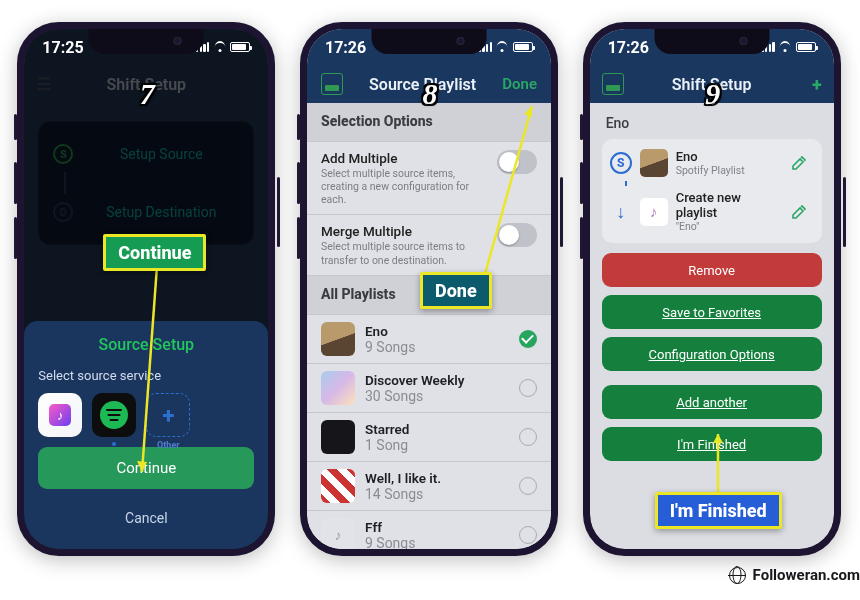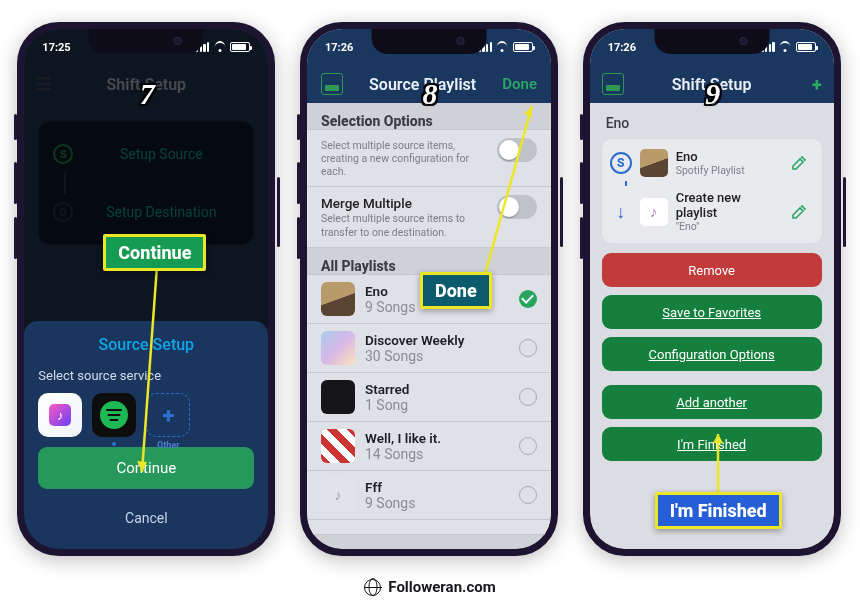--- a/index.html
+++ b/index.html
@@ -53,21 +53,21 @@
     border-bottom-left-radius:16px;
     border-bottom-right-radius:16px;
     z-index:60;
   }
   .notch::before{
     content:""; position:absolute; right:22px; top:8px; width:8px; height:8px;
     background:#1a1630; border-radius:50%; box-shadow:inset 0 0 2px #444;
   }
   .statusbar {
     display:flex; justify-content:space-between; align-items:center;
-    height:36px; padding:0 18px; font-size:11px; font-weight:700;
+    height:36px; padding:0 18px; font-size:16px; font-weight:700;
     position:relative; z-index:55;
   }
   .statusbar.light { color:#fff; }
   .status-icons { display:flex; gap:4px; align-items:center; }
   .sig-bars { display:flex; gap:1.5px; align-items:flex-end; }
   .sig-bars span { width:2.2px; background:currentColor; border-radius:1px; display:block; }
   .sig-bars span:nth-child(1){height:4px;} .sig-bars span:nth-child(2){height:6px;}
   .sig-bars span:nth-child(3){height:8px;} .sig-bars span:nth-child(4){height:10px;}
   .wifi-icon { width:13px; height:10px; position:relative; }
   .wifi-icon::before{ content:""; position:absolute; bottom:0; left:50%; transform:translateX(-50%);
@@ -110,21 +110,21 @@
   .p1-node span{font-size:11px;font-weight:800;color:#2d3d5c;}
   .p1-node.s span{color:#2aa34a;}
   .p1-link{width:2px;height:22px;background:#2d3d5c;margin-left:25px;}
   .p1-rowlabel{color:#14b8a6;flex:1;font-size:14px;text-align:center;}
 
   .p1-sheet{
     position:absolute;left:0;right:0;bottom:0; top:292px;
     background:#1b365e; border-top-left-radius:14px; border-top-right-radius:14px;
     padding:14px 14px 10px; display:flex; flex-direction:column;
   }
-  .p1-sheet-title{ text-align:center; color:#0ea5e9; font-size:16px; font-weight:500; margin-bottom:14px;}
+  .p1-sheet-title{ text-align:center; color:#22c55e; font-size:16px; font-weight:500; margin-bottom:14px;}
   .p1-segment{
     display:flex; background:#16274a; border-radius:8px; overflow:hidden;
     height:31px; margin-bottom:14px;
   }
   .p1-seg{flex:1;display:flex;align-items:center;justify-content:center;color:#b9c9e2;font-size:12.5px;cursor:pointer;}
   .p1-seg.active{background:#2c6fcf;color:#fff;font-weight:600;}
   .p1-sublabel{color:#d3dcec;font-size:13px;margin-bottom:10px;}
   .p1-services{display:flex;gap:10px;}
   .p1-svc{width:44px;height:44px;border-radius:10px;display:flex;align-items:center;justify-content:center;position:relative;}
   .p1-svc.am{background:linear-gradient(135deg,#fff,#f2f4f7);}
@@ -148,21 +148,21 @@
   
   .p2-screen{background:#cfd1d7;}
   .p2-header{
     height:38px;background:#1a375f;color:#eaf0f8;display:flex;align-items:center;
     justify-content:space-between;padding:0 14px;font-size:16px;font-weight:600;
   }
   .p2-header-left{width:22px;height:22px;border:1.5px solid #2f9852;border-radius:3px;position:relative;}
   .p2-header-left::after{content:"";position:absolute;left:3px;right:3px;bottom:3px;height:6px;border-radius:1px;background:#2f9852;}
   .p2-done{color:#2aa765;font-size:15px;font-weight:600;}
   .p2-body{position:absolute;top:74px;bottom:0;left:0;right:0;overflow:hidden;}
-  .p2-sec-title{font-size:14px;font-weight:800;color:#3a3c42;padding:10px 14px 0;}
+  .p2-sec-title{font-size:14px;font-weight:800;color:#3a3c42;padding:10px 14px 12px;}
   .p2-opt, .p2-pl{
     background:#dfe1e6;border-top:1px solid #c6c8ce;border-bottom:1px solid #c6c8ce;padding:8px 14px;
   }
   .p2-opt + .p2-opt, .p2-pl + .p2-pl { border-top:none; }
   .p2-opt{display:flex;align-items:flex-start;gap:12px;}
   .p2-opt-txt{flex:1;}
   .p2-opt-name{font-size:13.5px;color:#222;font-weight:500;}
   .p2-opt-desc{font-size:10.5px;color:#7b7e86;line-height:1.25;margin-top:1px;}
   .p2-toggle{width:40px;height:24px;border-radius:12px;background:#bfc2c9;position:relative;flex-shrink:0;}
   .p2-toggle::after{content:"";position:absolute;left:2px;top:2px;width:20px;height:20px;border-radius:50%;background:#fff;box-shadow:0 1px 2px rgba(0,0,0,.3);}
@@ -210,23 +210,23 @@
   
   .callout{ position:absolute; z-index:80; font-weight:800; font-size:18px;
     padding:5px 12px; border:3.5px solid #ebe726; border-radius:2px; color:#fff;
     box-shadow:0 2px 6px rgba(0,0,0,.35); }
   .callout.green{background:#159b52;}
   .callout.teal {background:#0c5b6d;}
   .callout.blue {background:#255ed6;}
   svg.connector{position:absolute;z-index:75;pointer-events:none;}
 
   
-  .footer{ position:absolute; bottom:4px; left:0; right:0;
+  .footer{ position:absolute; bottom:16px; left:0; right:0;
     text-align:center; font-size:15px; font-weight:700; color:#17181c;
-    display:flex; align-items:center; justify-content:center; gap:7px; }
+    display:flex; align-items:center; justify-content:flex-end; gap:7px; }
   .globe{width:17px;height:17px;border:1.8px solid #17181c;border-radius:50%;position:relative;}
   .globe::before{content:"";position:absolute;top:-1.8px;bottom:-1.8px;left:50%;width:7px;transform:translateX(-50%);border:1.6px solid #17181c;border-radius:50%;}
   .globe::after{content:"";position:absolute;left:-1.8px;right:-1.8px;top:50%;height:0;border-top:1.6px solid #17181c;}
 </style>
 </head>
 <body>
 
 <div class="phones-row">
 
   <div class="phone">
@@ -326,20 +326,21 @@
       </div>
       <div class="p2-header">
         <div class="p2-header-left"></div>
         <span>Source Playlist</span>
         <span class="p2-done">Done</span>
       </div>
       <div class="p2-body">
         <div class="p2-sec-title">Selection Options</div>
         <div class="p2-opt">
           <div class="p2-opt-txt">
+            <div class="p2-opt-name">Add Multiple</div>
             <div class="p2-opt-desc">Select multiple source items, creating a new configuration for each.</div>
           </div>
           <div class="p2-toggle"></div>
         </div>
         <div class="p2-opt">
           <div class="p2-opt-txt">
             <div class="p2-opt-name">Merge Multiple</div>
             <div class="p2-opt-desc">Select multiple source items to transfer to one destination.</div>
           </div>
           <div class="p2-toggle"></div>

